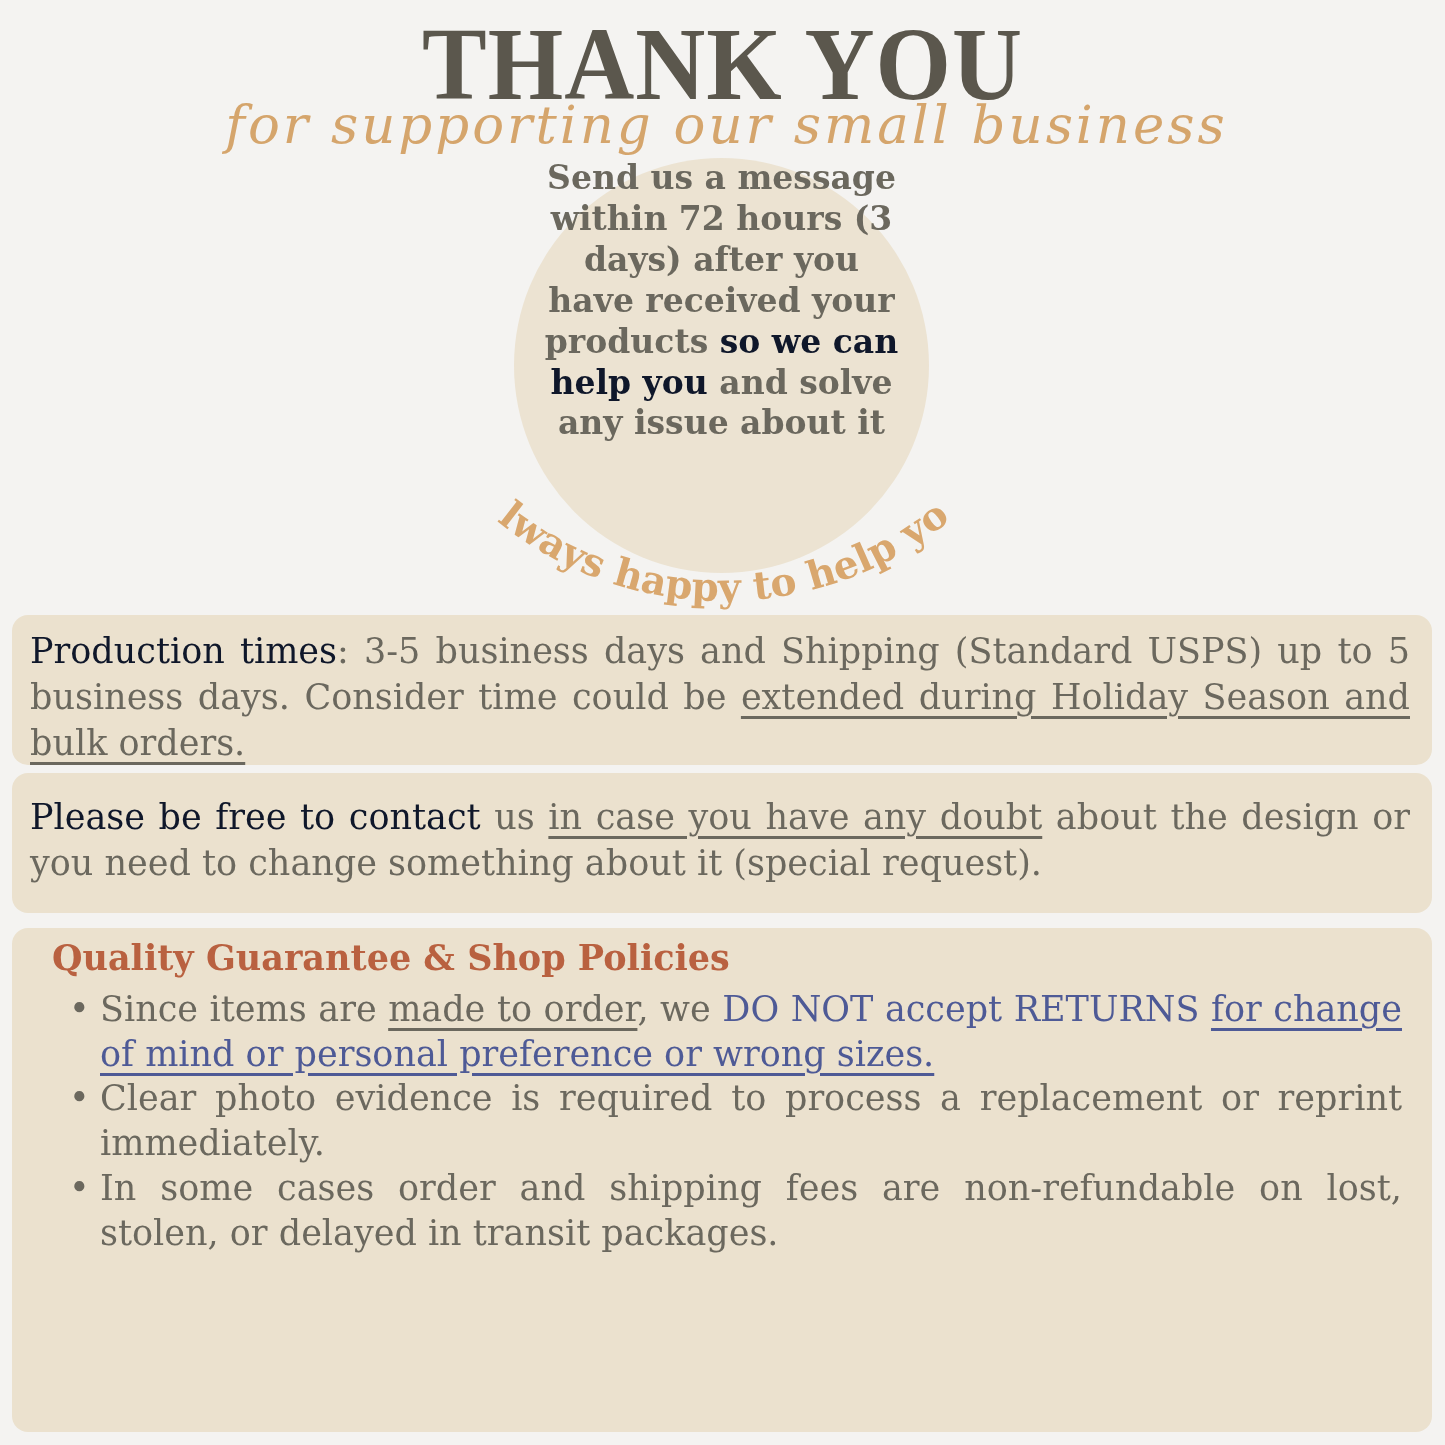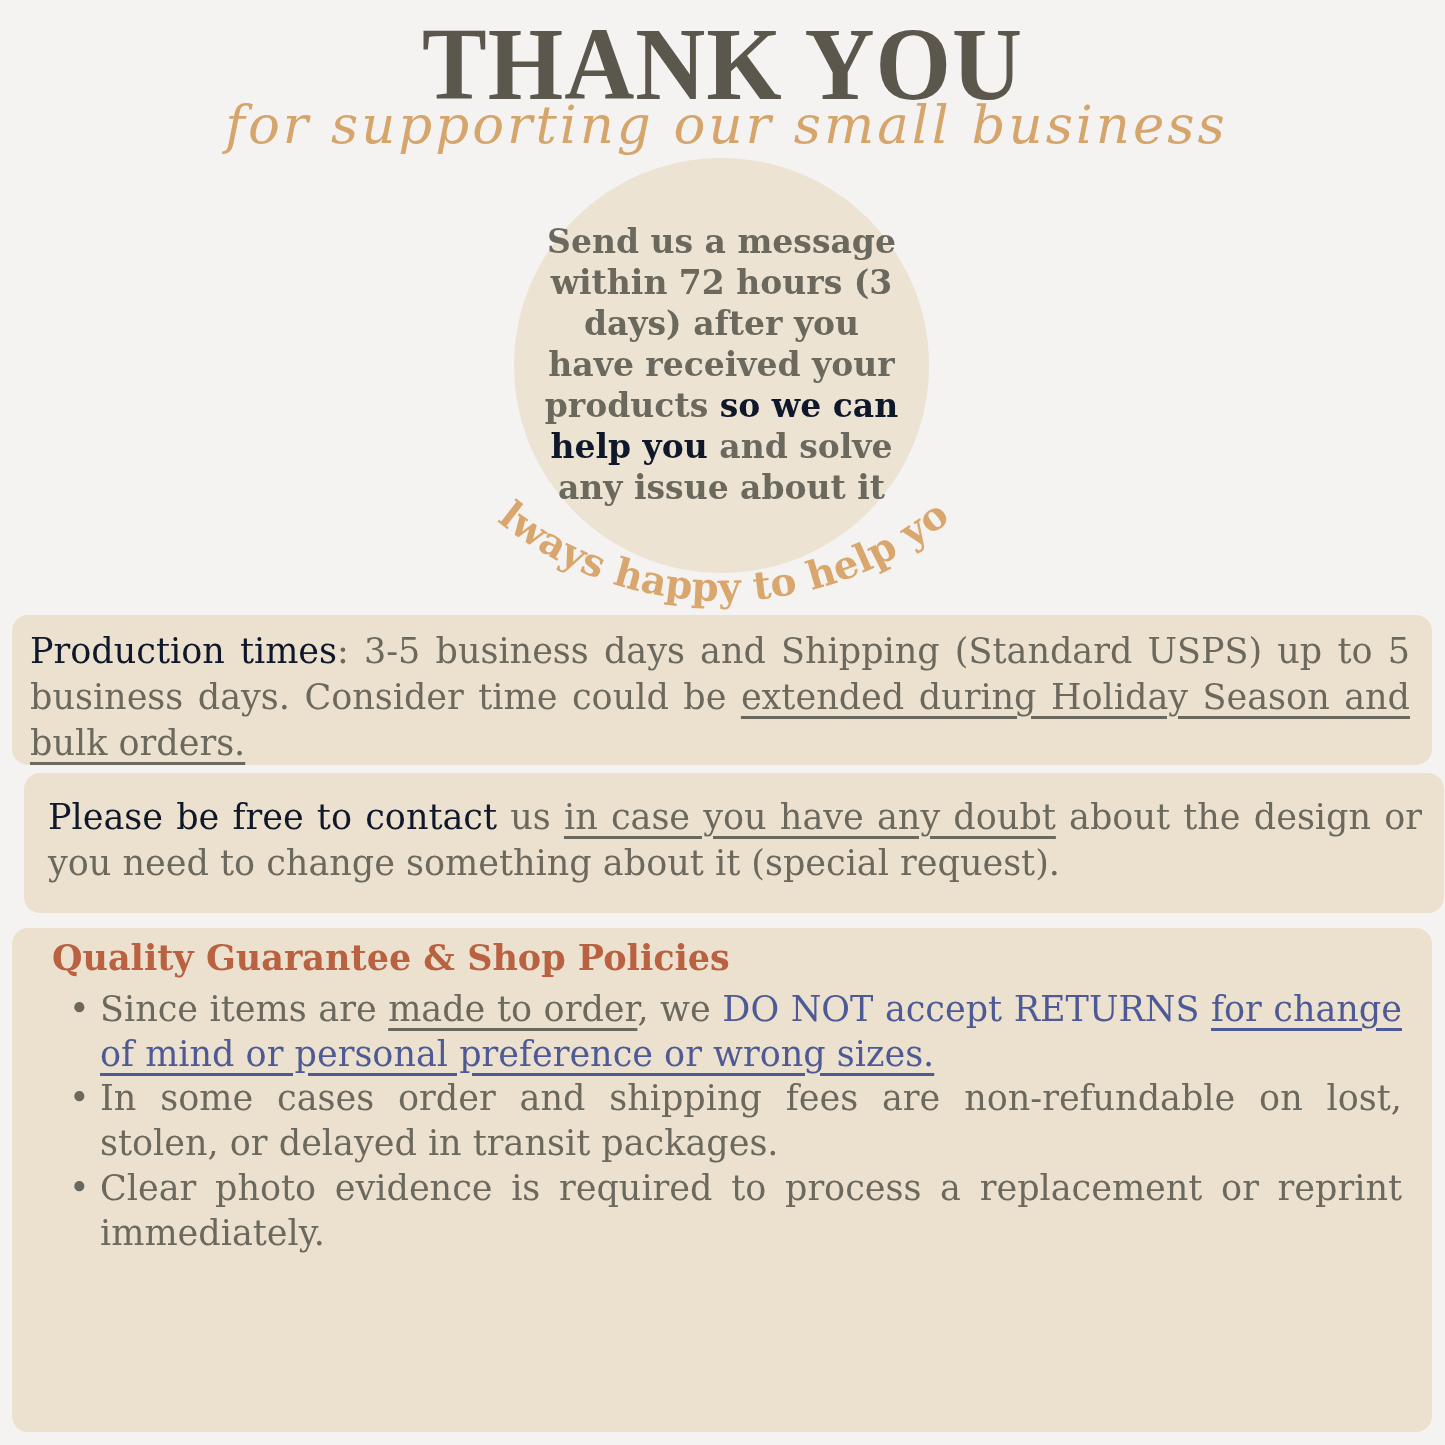--- a/index.html
+++ b/index.html
@@ -20,41 +20,41 @@
   .subtitle {
     position:absolute; top:98px; left:4px; width:100%;
     text-align:center; font-style:italic;
     font-size:53px; line-height:1; letter-spacing:3px;
     color:#d5a56c;
   }
   .circle {
     position:absolute; left:514px; top:158px;
     width:415px; height:415px; border-radius:50%;
     background:#ece3d2;
-    display:flex; align-items:center; justify-content:center;
+    display:flex; justify-content:center;
   }
   .circle-text {
     width:390px; text-align:center;
     font-size:33px; line-height:1.24; font-weight:bold;
     color:#6b685e;
   }
   .curved-svg { position:absolute; left:468px; top:494px; width:510px; height:160px; }
   .curved-svg text {
     font-family:"DejaVu Serif", serif; font-weight:bold;
     font-size:39px; fill:#d9a76e;
   }
   .box {
     position:absolute; left:12px; width:1420px;
     background:#ebe1ce; border-radius:16px;
     box-sizing:border-box;
     font-size:35px; line-height:1.31; color:#6b685e;
   }
   .box p { margin:0; text-align:justify; }
   .box-production { top:615px;  height:150px; padding:14px 22px 10px 18px; }
-  .box-contact    { top:773px;  height:140px; padding:22px 22px 10px 24px;margin-left:12px; }
+  .box-contact    { top:773px;  height:140px; padding:22px 22px 10px 18px; }
   .box-policies   { top:928px;  height:504px; padding:8px 24px 8px 40px; line-height:1.28; }
   .policies-heading {
     color:#b96140; font-weight:bold; margin:0;
   }
   .policies-list { list-style:none; margin:6px; padding:0; }
   .policies-list li {
     position:relative; padding-left:42px; text-align:justify;
   }
   .policies-list li::before {
     content:"\2022"; position:absolute; left:11px; top:0; color:#6b685e;
@@ -93,18 +93,18 @@
   </div>
 
   <div class="box box-contact">
     <p><span class="t-orange">Please be free to contact</span><span class="t-gray"> us </span><span class="t-gray t-underline">in case you have any doubt</span><span class="t-gray"> about the design or you need to change something about it (special request).</span></p>
   </div>
 
   <div class="box box-policies">
     <p class="policies-heading">Quality Guarantee &amp; Shop Policies</p>
     <ul class="policies-list">
       <li><span class="t-gray">Since items are </span><span class="t-gray t-underline">made to order</span><span class="t-gray">, we </span><span class="t-blue">DO NOT accept RETURNS </span><span class="t-blue t-underline">for change of mind or personal preference or wrong sizes.</span></li>
+      <li><span class="t-gray">Clear photo evidence is required to process a replacement or reprint immediately.</span></li>
       <li><span class="t-gray">In some cases order and shipping fees are non-refundable on lost, stolen, or delayed in transit packages.</span></li>
-      <li><span class="t-gray">Clear photo evidence is required to process a replacement or reprint immediately.</span></li>
     </ul>
   </div>
 
 </div>
 
 </body></html>

